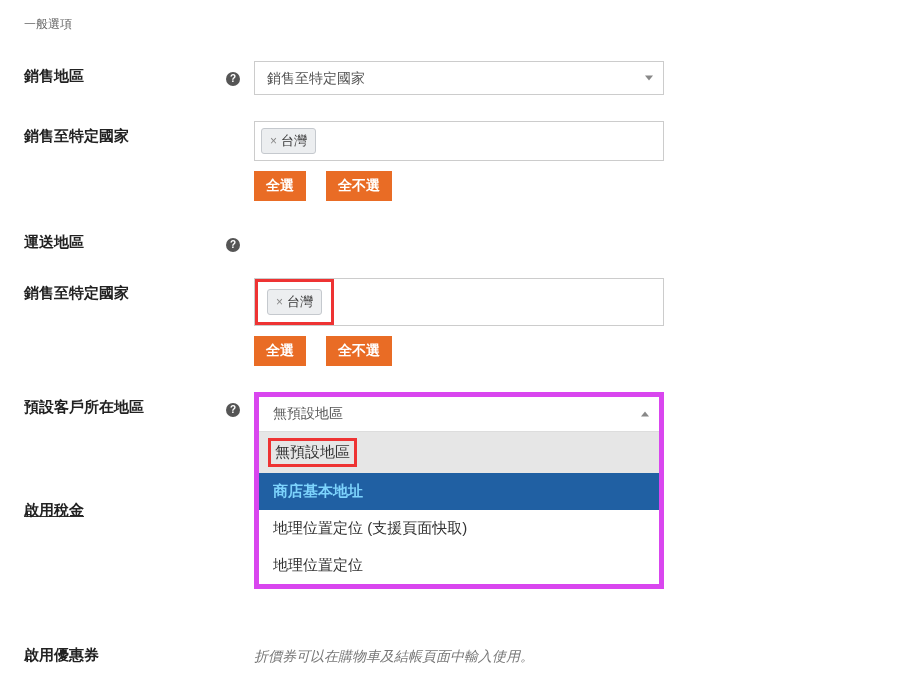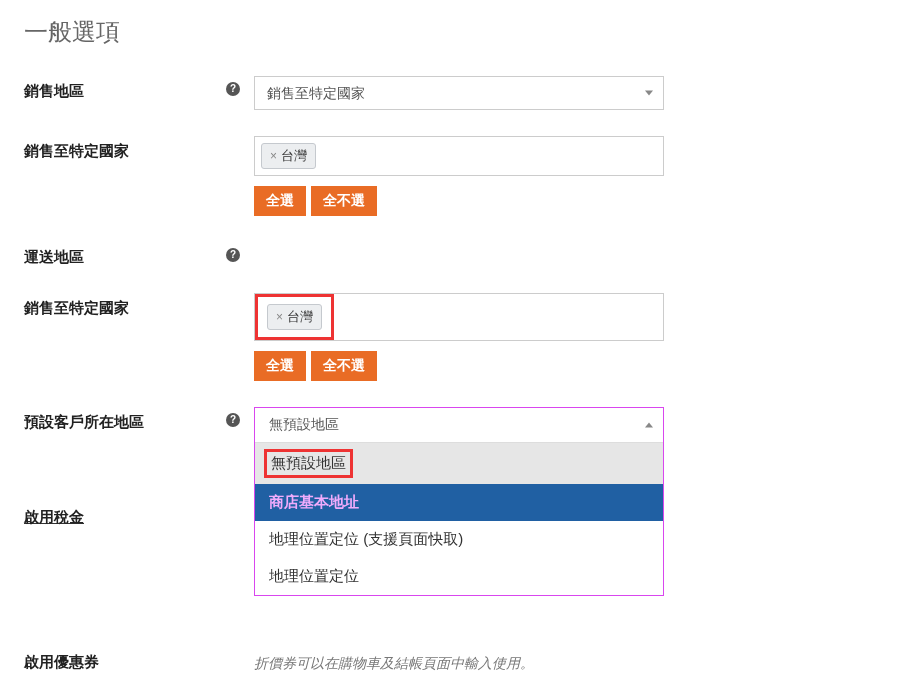--- a/index.html
+++ b/index.html
@@ -6,39 +6,39 @@
   body {
     margin: 0;
     padding: 16px 24px;
     font-family: -apple-system, BlinkMacSystemFont, "Segoe UI", "Helvetica Neue", "PingFang TC", "Microsoft JhengHei", sans-serif;
     font-size: 14px;
     color: #333;
     background: #fff;
     width: 900px;
   }
   h2.section-title {
-    font-size: 24px;
+    font-size: 12px;
     font-weight: 400;
     color: #666;
     margin: 0 0 28px 0;
   }
   .form-row {
     display: flex;
     align-items: flex-start;
     margin-bottom: 26px;
   }
   .form-label {
     width: 230px;
     flex: 0 0 230px;
     font-size: 15px;
     font-weight: 700;
     color: #222;
     padding-top: 6px;
     display: flex;
-    align-items: flex-start;
+    align-items: flex-end;
   }
   .form-label .help-icon {
     margin-left: auto;
     margin-right: 14px;
     width: 14px;
     height: 14px;
     border-radius: 50%;
     background: #555;
     color: #fff;
     font-size: 10px;
@@ -118,27 +118,27 @@
     display: inline-flex;
   }
   .btn-row { margin-top: 10px; }
   .btn-orange {
     display: inline-block;
     background: #e96c25;
     color: #fff;
     font-weight: 700;
     padding: 6px 12px;
     font-size: 14px;
-    margin-right: 1px;
+    margin-right: 16px;
     border: none;
     cursor: pointer;
   }
   
   .select-open {
-    border: 1px solid #d946ef;
+    border: 5px solid #d946ef;
     background: #fff;
     position: relative;
     width: 100%;
   }
   .select-open-header {
     padding: 8px 28px 8px 14px;
     background: #fff;
     border-bottom: 1px solid #ddd;
     color: #555;
     position: relative;
@@ -147,21 +147,21 @@
   .dd-option {
     padding: 9px 14px;
     font-size: 15px;
     cursor: pointer;
   }
   .dd-option.hover-gray {
     background: #e6e6e6;
   }
   .dd-option.highlight-blue {
     background: #2060a3;
-    color: #f0abfc;
+    color: #7dd3fc;
     font-weight: 700;
   }
   .dd-option .opt-highlight-border {
     display: inline-block;
     border: 3px solid #e33;
     padding: 2px 4px;
     margin: -3px -5px;
   }
   .help-text {
     color: #777;

